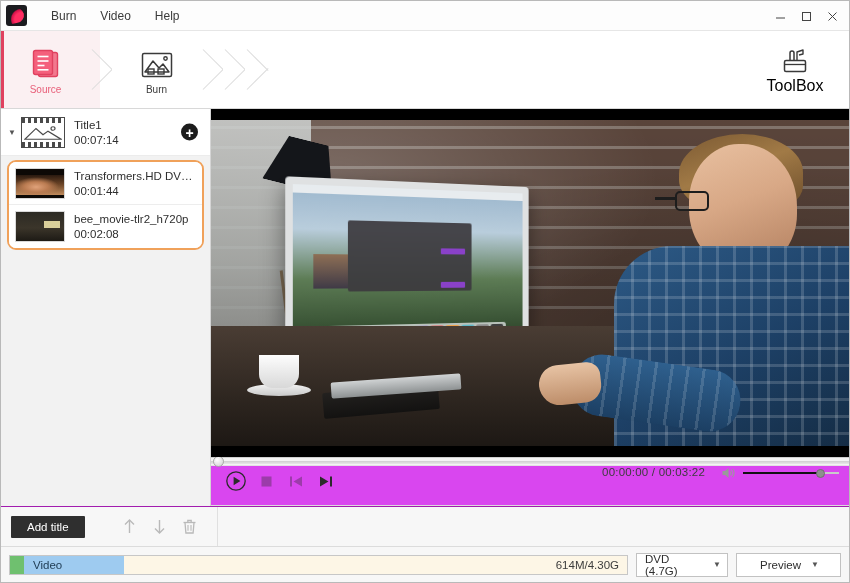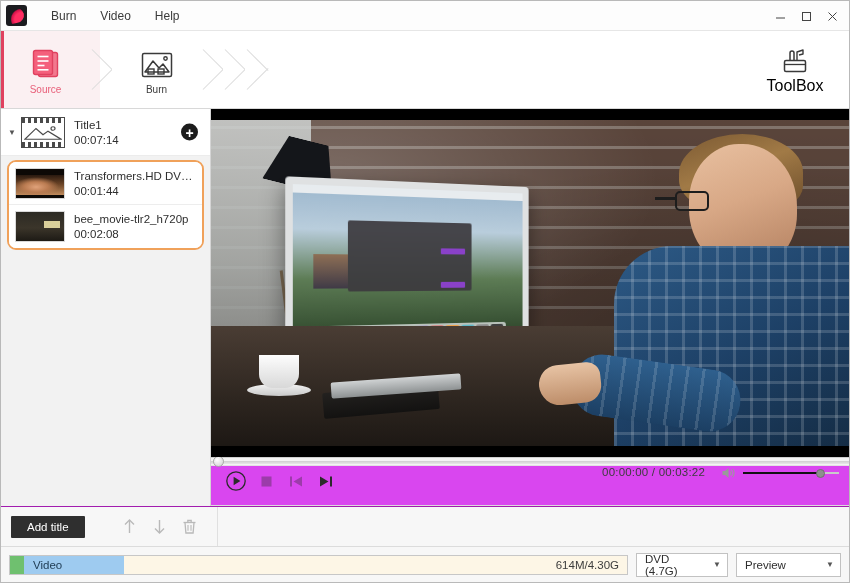--- a/index.html
+++ b/index.html
@@ -443,21 +443,21 @@
     width: 100px; background: #9ecbf0;
     display: flex; align-items: center; padding-left: 9px;
     font-size: 11.5px; color: #1d3a52;
   }
   .diskbar .size {
     position: absolute; right: 8px; top: 50%; transform: translateY(-50%);
     font-size: 11.5px; color: #3c3c3c;
   }
   .sel {
     height: 24px; min-width: 92px; border: 1px solid #c2c2c2; background: #fff;
-    display: flex; align-items: center; justify-content: space-between;
+    display: flex; align-items: center; justify-content: center;
     padding: 0 6px 0 8px; font-size: 11.5px; color: #2e2e2e; cursor: pointer;
   }
   .sel .caret { font-size: 8px; color: #555; margin-left: 10px; }
   .sel.dvd { width: 92px; }
   .sel.std { width: 105px; }
   svg { display: block; }
 </style>
 </head>
 <body>
 

